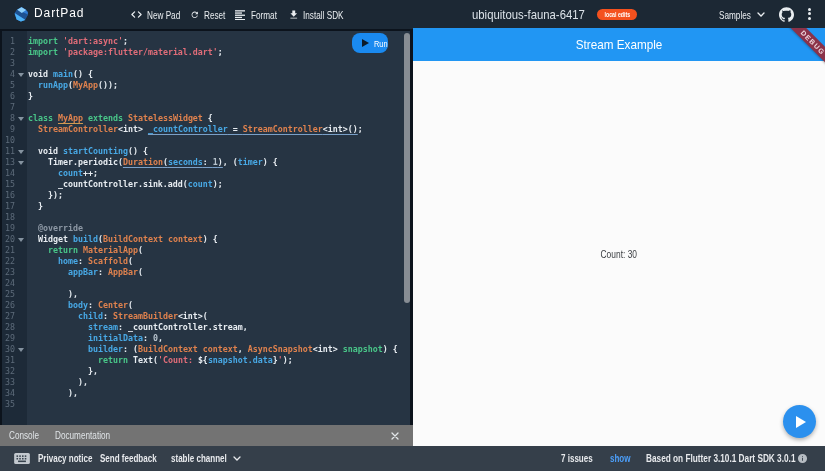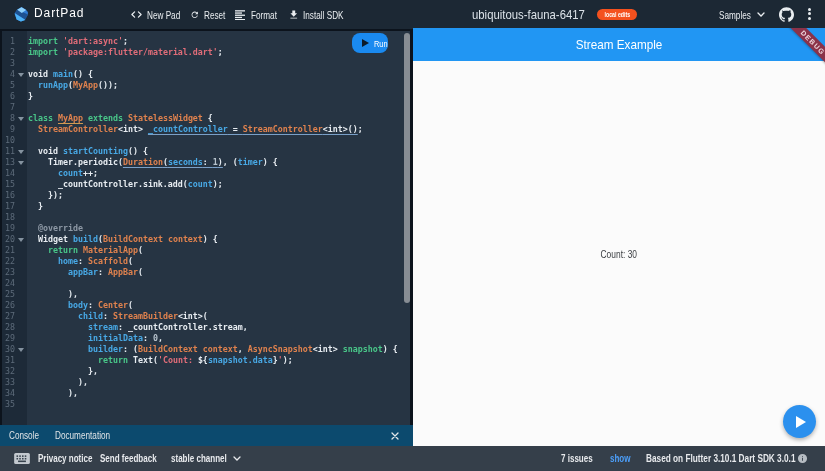--- a/index.html
+++ b/index.html
@@ -72,21 +72,21 @@
   #app-body { position:absolute; left:0; top:33px; width:412px; height:385px;
      display:flex; align-items:center; justify-content:center; }
   #count-text { color:#3b3e42; font-size:10.5px; display:inline-block; transform:scaleX(.8); transform-origin:50% 50%; }
   #fab { position:absolute; left:370px; top:377px; width:33px; height:33px; border-radius:50%;
      background:#2b90ee; display:flex; align-items:center; justify-content:center;
      box-shadow:0 2px 4px rgba(0,0,0,.3); }
   #fab .play { width:0; height:0; border-left:10px solid #fff; border-top:6px solid transparent;
      border-bottom:6px solid transparent; margin-left:3px; }
 
   
-  #console-bar { position:absolute; left:0; top:425px; width:413px; height:21px; background:#0c4a6e; }
+  #console-bar { position:absolute; left:0; top:425px; width:413px; height:21px; background:#737373; }
   #console-bar .tab { position:absolute; top:0; height:21px; line-height:21px; color:#dfe3e6; font-size:10.5px;
      display:inline-block; transform:scaleX(.78); transform-origin:0 50%; }
   #tab-console { left:9px; }
   #tab-docs { left:55px; }
   #console-close { position:absolute; left:391px; top:6.5px; }
 
   
   #footer { position:absolute; left:0; top:446px; width:825px; height:41px; background:#353f4a; }
   #footer .ftxt { position:absolute; top:0; height:25px; line-height:25px; color:#e8eaed; font-size:11px;
      font-weight:bold; display:inline-block; transform:scaleX(.73); transform-origin:0 50%; white-space:nowrap; }

